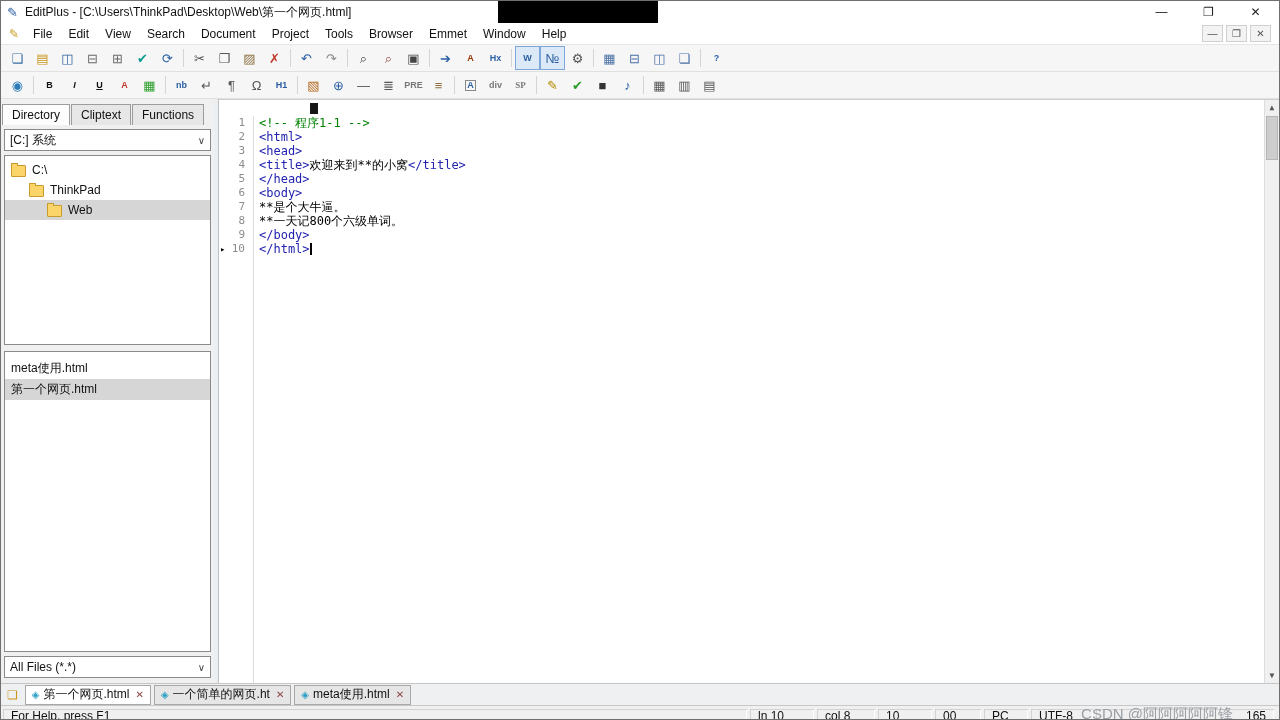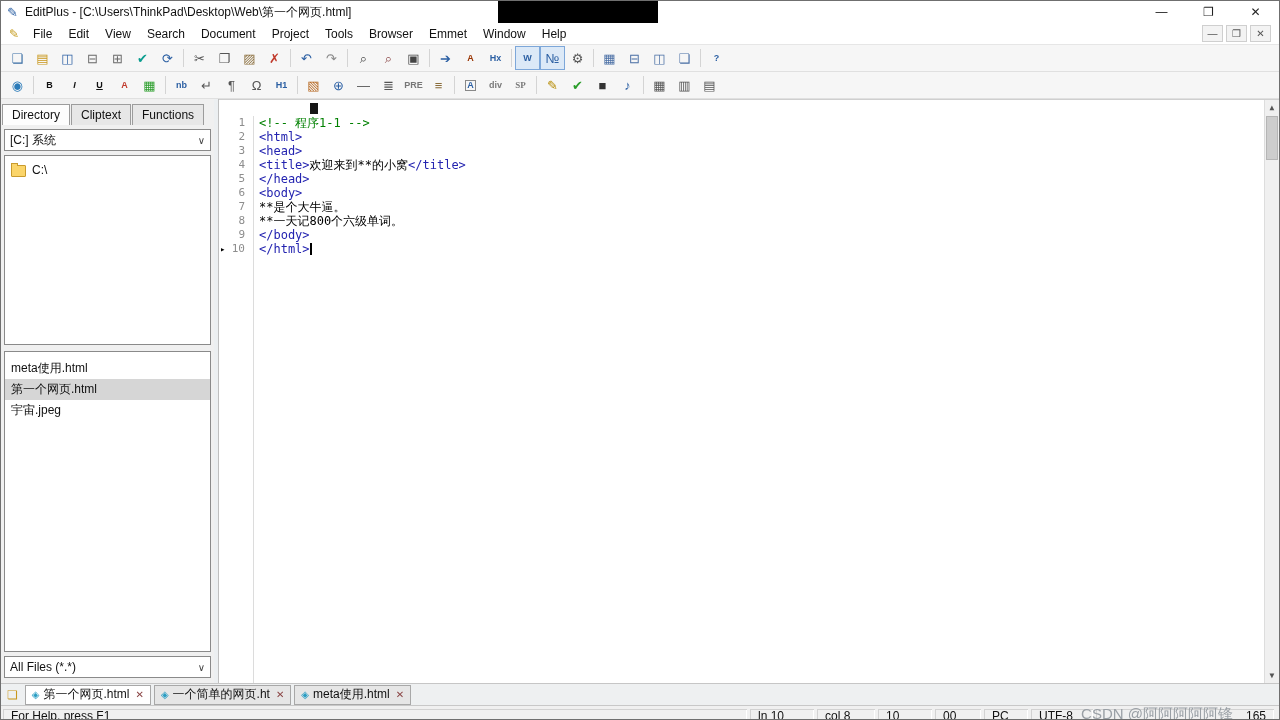--- a/index.html
+++ b/index.html
@@ -318,30 +318,35 @@
         </div>
       <div class="combo">
         <span>[C:] 系统</span>
         <span class="arrow">∨</span>
       </div>
       <div class="panel tree-panel" id="tree-panel">
           <div class="tree-row" style="padding-left: 6px;">
             <span class="folder"></span>
             <span class="tree-label">C:\</span>
           </div>
+          <div class="tree-row" style="padding-left: 24px;">
+            <span class="folder"></span>
+            <span class="tree-label">ThinkPad</span>
+          </div>
+          <div class="tree-row selected" style="padding-left: 42px;">
+            <span class="folder"></span>
+            <span class="tree-label">Web</span>
+          </div>
         </div>
       <div class="panel files-panel" id="files-panel">
           <div class="file-row">
             <span class="file-label">meta使用.html</span>
           </div>
           <div class="file-row selected">
             <span class="file-label">第一个网页.html</span>
-          </div>
-          <div class="file-row">
-            <span class="file-label">宇宙.jpeg</span>
           </div>
         </div>
       <div class="combo filter-combo">
         <span>All Files (*.*)</span>
         <span class="arrow">∨</span>
       </div>
     </div>
 
     <div class="splitter"></div>
 

